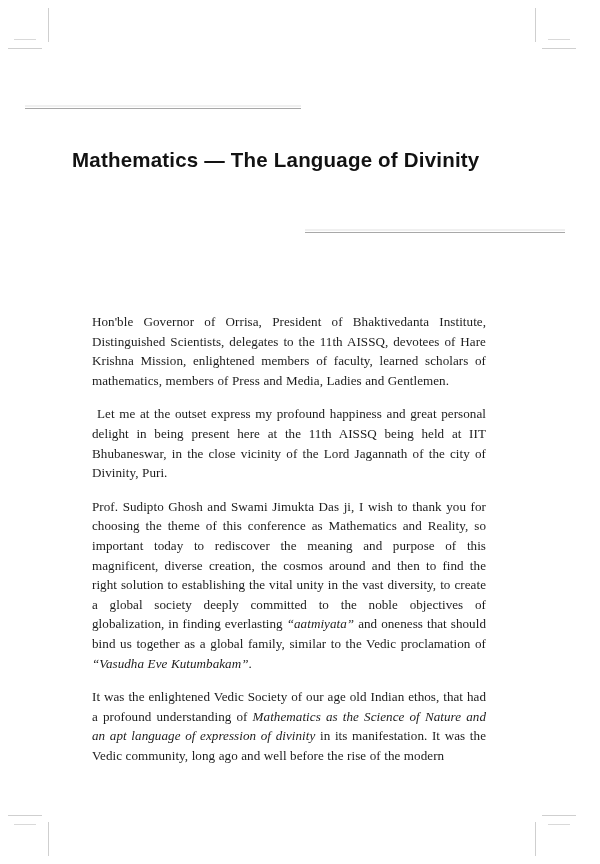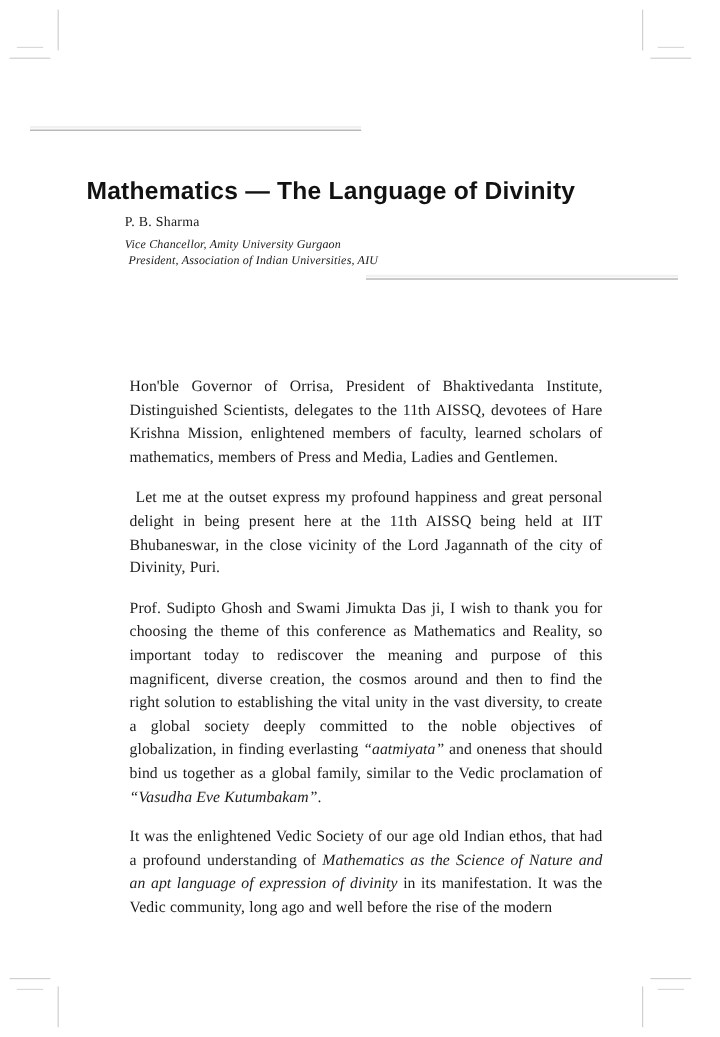--- a/index.html
+++ b/index.html
@@ -120,21 +120,21 @@
     font-style: italic;
     color: #1a1a1a;
     line-height: 13px;
     letter-spacing: 0.15px;
   }
   .author-affil.second { text-indent: 3px; }
 
   
   .body-col {
     position: absolute;
-    left: 108px;
+    left: 92px;
     top: 312px;
     width: 394px;
   }
   .para {
     font-size: 13.1px;
     line-height: 19.6px;
     color: #1c1c1c;
     text-align: justify;
     text-justify: inter-word;
     margin: 0 0 14px 0;
@@ -169,25 +169,20 @@
     <i class="v"></i>
       <i class="h"></i>
       <i class="h2"></i>
   </div>
 
   <div class="rule rule-top"></div>
   <div class="rule rule-second"></div>
 
   <h1 class="doc-title">Mathematics — The Language of Divinity</h1>
 
-  <div class="author-block">
-    <div class="author-name">P. B. Sharma</div>
-    <div class="author-affil">Vice Chancellor, Amity University Gurgaon</div>
-    <div class="author-affil second">President, Association of Indian Universities, AIU</div>
-  </div>
 
   <div class="body-col" id="body-col">
       <p class="para"><span>Hon'ble Governor of Orrisa, President of Bhaktivedanta Institute, Distinguished Scientists, delegates to the 11th AISSQ, devotees of Hare Krishna Mission, enlightened members of faculty, learned scholars of mathematics, members of Press and Media, Ladies and Gentlemen.</span></p>
       <p class="para indented"><span>Let me at the outset express my profound happiness and great personal delight in being present here at the 11th AISSQ being held at IIT Bhubaneswar, in the close vicinity of the Lord Jagannath of the city of Divinity, Puri.</span></p>
       <p class="para"><span>Prof. Sudipto Ghosh and Swami Jimukta Das ji, I wish to thank you for choosing the theme of this conference as Mathematics and Reality, so important today to rediscover the meaning and purpose of this magnificent, diverse creation, the cosmos around and then to find the right solution to establishing the vital unity in the vast diversity, to create a global society deeply committed to the noble objectives of globalization, in finding everlasting </span><em>“aatmiyata”</em><span> and oneness that should bind us together as a global family, similar to the Vedic proclamation of </span><em>“Vasudha Eve Kutumbakam”</em><span>.</span></p>
       <p class="para"><span>It was the enlightened Vedic Society of our age old Indian ethos, that had a profound understanding of </span><em>Mathematics as the Science of Nature and an apt language of expression of divinity</em><span> in its manifestation. It was the Vedic community, long ago and well before the rise of the modern</span></p>
     </div>
 
 </div>
 

